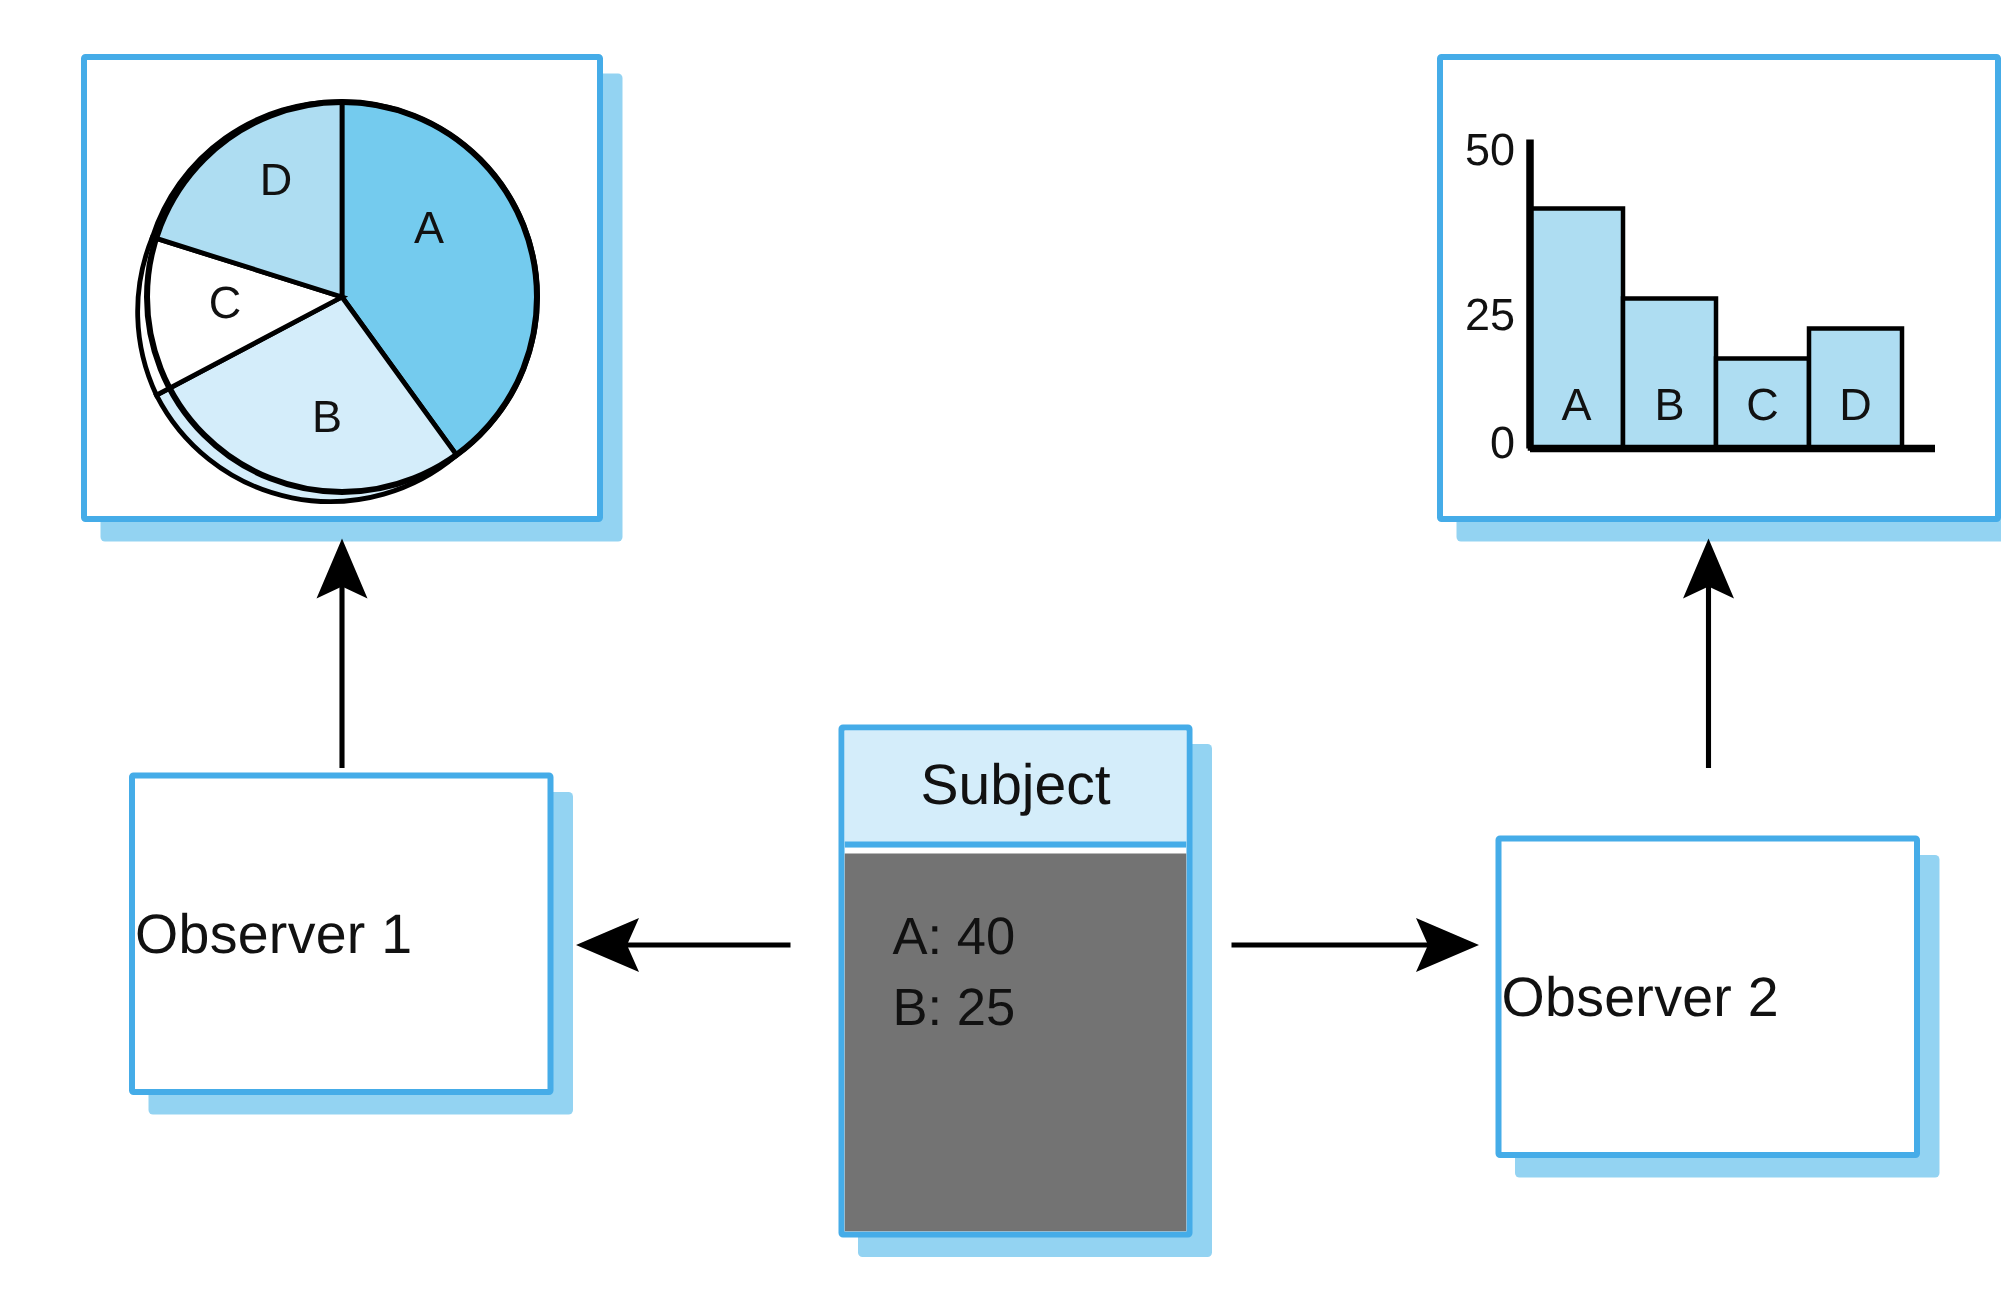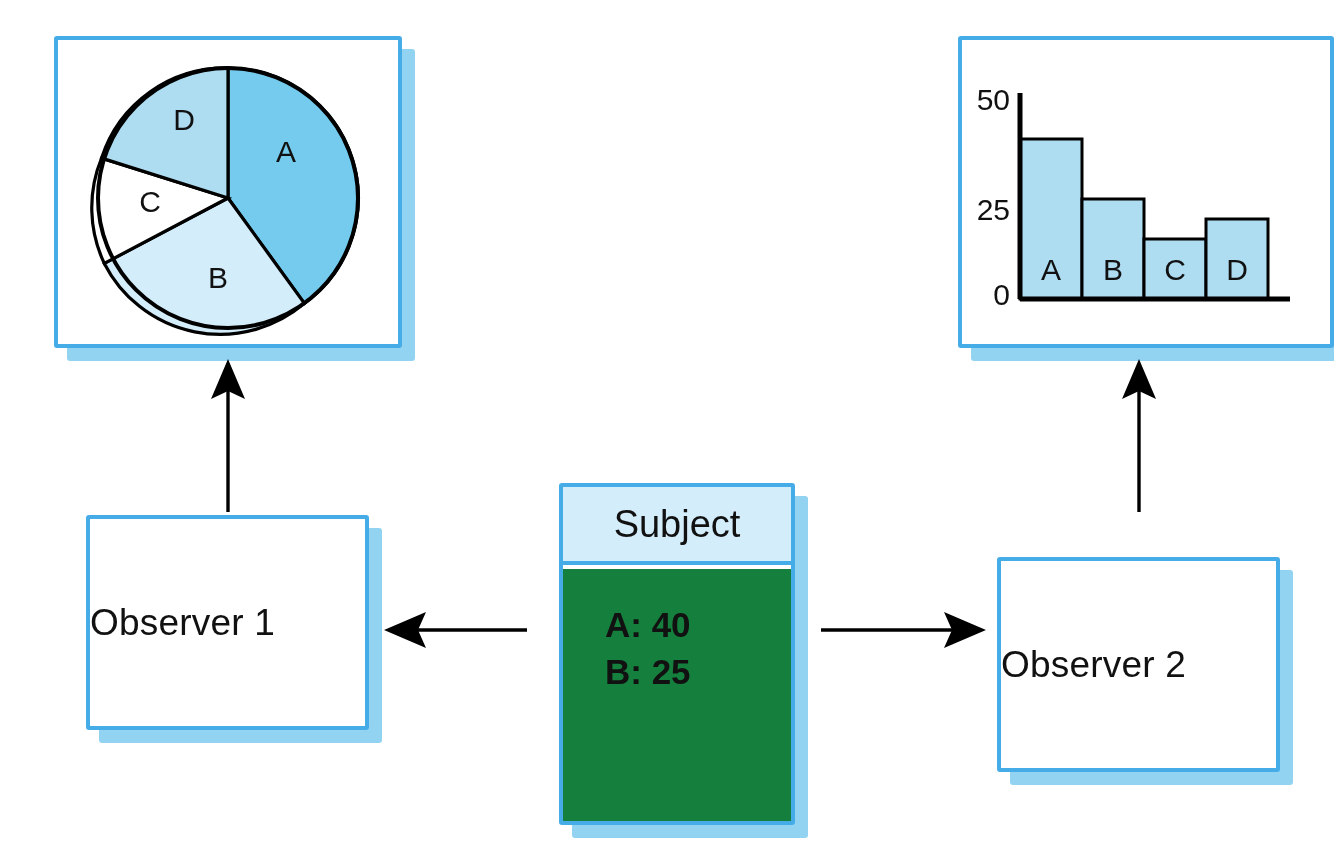--- a/index.html
+++ b/index.html
@@ -63,24 +63,23 @@
     box-sizing: border-box;
     display: flex;
     align-items: center;
     justify-content: center;
     font-size: 38px;
     color: #111111;
   }
   .subject-body {
     position: absolute;
     left: 0; right: 0; top: 82px; bottom: 0;
-    background: #15803d;
-    padding: 32px 0 0 42px;
-    box-sizing: border-box;
-    font-weight: bold;
+    background: #737373;
+    padding: 32px 0 0 32px;
+    box-sizing: border-box;
   }
   .subject-row {
     font-size: 35px;
     line-height: 47px;
     color: #111111;
     white-space: pre;
   }
 
   
   .chart-svg { position: absolute; left: 0; top: 0; }

